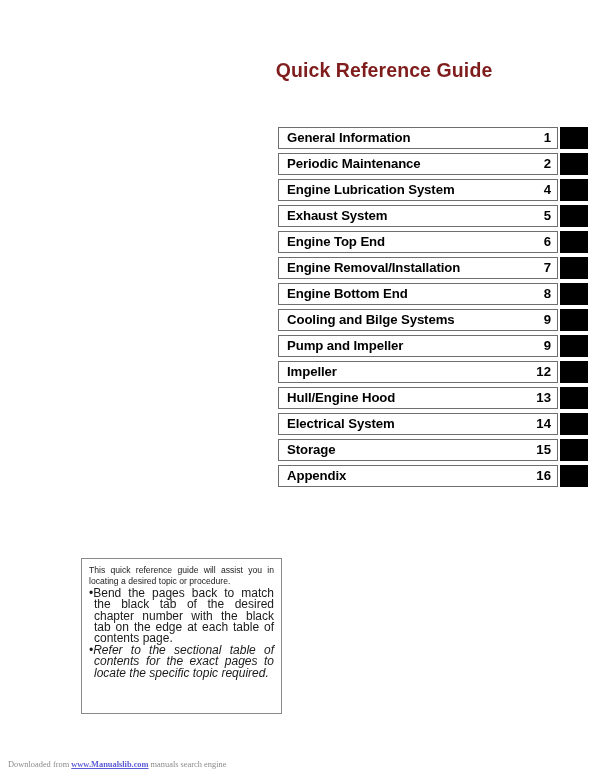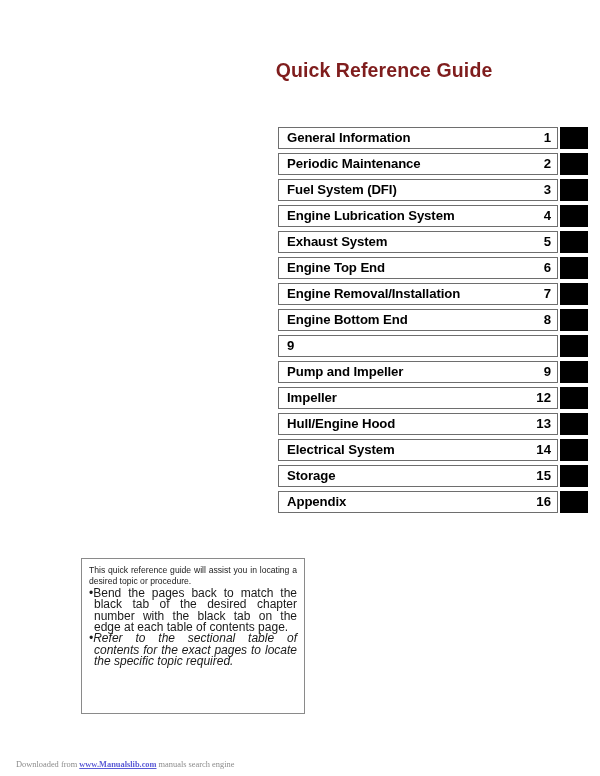--- a/index.html
+++ b/index.html
@@ -76,21 +76,21 @@
     width: 28px;
     margin-left: 2px;
     background: #000000;
   }
 
   
   .note-box {
     position: absolute;
     left: 81px;
     top: 558px;
-    width: 224px;
+    width: 201px;
     height: 156px;
     box-sizing: border-box;
     border: 1px solid #8a8a8a;
     background: #ffffff;
     padding: 6px 7px 6px 7px;
   }
   .note-para {
     font-size: 8.6px;
     line-height: 11.4px;
     color: #1a1a1a;
@@ -109,21 +109,21 @@
     text-justify: inter-word;
   }
   .note-bullet:last-child {
     text-align: justify;
     font-style: italic;
   }
 
   
   .footer {
     position: absolute;
-    left: 16px;
+    left: 8px;
     top: 760px;
     font-family: "Liberation Serif", serif;
     font-size: 8.4px;
     color: #8c8c8c;
     white-space: nowrap;
   }
   .footer-link {
     color: #5b5bd6;
     text-decoration: underline;
     font-weight: bold;
@@ -145,27 +145,20 @@
   </div>
 
   <div class="chapter-row">
     <div class="chapter-box">
       <span class="chapter-label">Periodic Maintenance</span>
       <span class="chapter-number">2</span>
     </div>
     <div class="chapter-tab"></div>
   </div>
 
-  <div class="chapter-row">
-    <div class="chapter-box">
-      <span class="chapter-label">Fuel System (DFI)</span>
-      <span class="chapter-number">3</span>
-    </div>
-    <div class="chapter-tab"></div>
-  </div>
 
   <div class="chapter-row">
     <div class="chapter-box">
       <span class="chapter-label">Engine Lubrication System</span>
       <span class="chapter-number">4</span>
     </div>
     <div class="chapter-tab"></div>
   </div>
 
   <div class="chapter-row">
@@ -195,20 +188,21 @@
   <div class="chapter-row">
     <div class="chapter-box">
       <span class="chapter-label">Engine Bottom End</span>
       <span class="chapter-number">8</span>
     </div>
     <div class="chapter-tab"></div>
   </div>
 
   <div class="chapter-row">
     <div class="chapter-box">
+      <span class="chapter-label">Cooling and Bilge Systems</span>
       <span class="chapter-number">9</span>
     </div>
     <div class="chapter-tab"></div>
   </div>
 
 
   <div class="chapter-row">
     <div class="chapter-box">
       <span class="chapter-label">Pump and Impeller</span>
       <span class="chapter-number">9</span>

